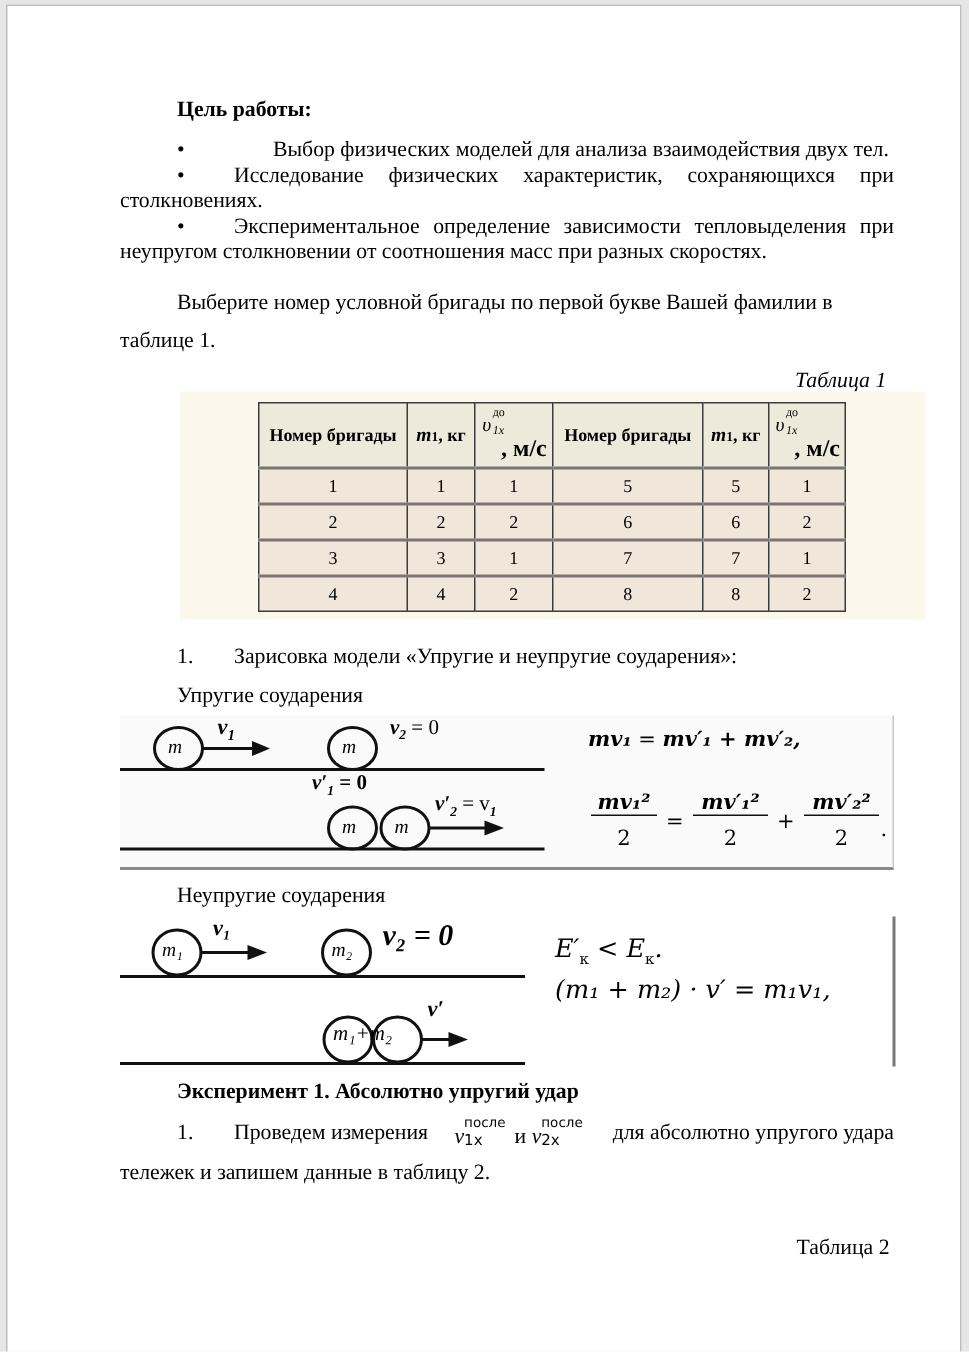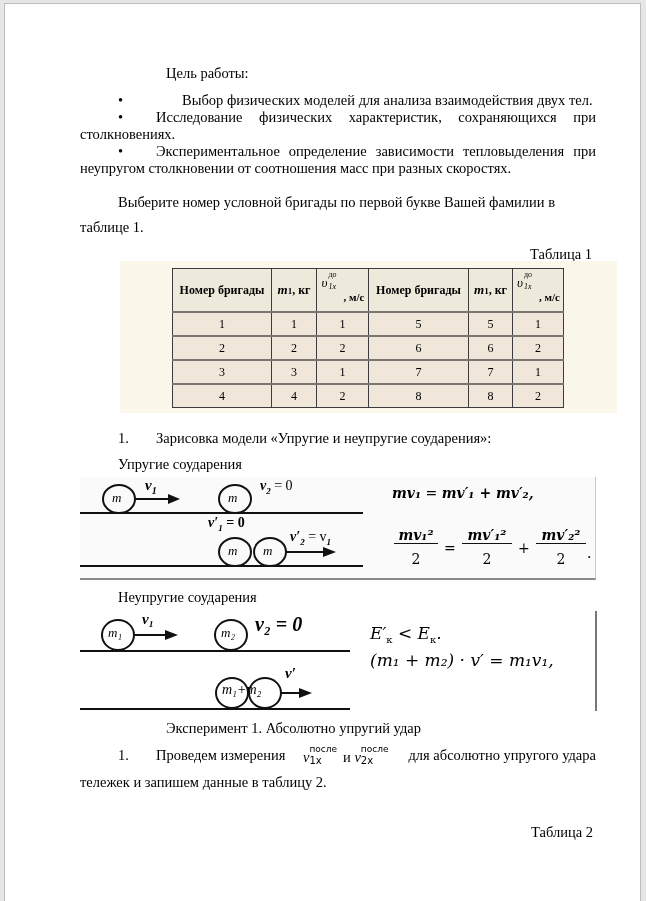--- a/index.html
+++ b/index.html
@@ -6,21 +6,21 @@
   body {
     width:646px; height:901px; background:#e6e6e6; position:relative; overflow:hidden;
     font-family:"Liberation Serif", "DejaVu Serif", serif; color:#000;
   }
   .page {
     position:absolute; left:4px; top:3px; width:635px; height:910px;
     background:#fff; border:1px solid #bdbdbd;
   }
   .abs { position:absolute; }
   .txt { font-size:14.5px; line-height:18px; white-space:nowrap; }
-  .bold { font-weight:normal;margin-left:48px; }
+  .bold { font-weight:bold; }
   .justify { text-align:justify; text-align-last:justify; white-space:nowrap; }
   
   .tbl-bg {
     position:absolute; left:120px; top:261px; width:497px; height:152px;
     background:#fbf7ea;
   }
   table.t1 {
     position:absolute; left:172px; top:268px; border-collapse:collapse;
     font-family:"Liberation Serif", serif; font-size:12px;
   }
@@ -31,21 +31,21 @@
     background:#eeeadb; height:41px; font-weight:bold; font-size:12px;
   }
   table.t1 td { background:#f0e6d9; height:22px; }
   table.t1 tr.row td { border-top:2px solid #7a7570; }
   .c1 { width:98px; } .c2 { width:44px; } .c3 { width:51px; }
   .c4 { width:99px; } .c5 { width:43px; } .c6 { width:50px; }
   .vlabel { position:relative; display:inline-block; width:48px; height:38px; text-align:left; font-weight:normal; }
   .vlabel .v { position:absolute; left:3px; top:6px; font-style:italic; font-size:13px; font-weight:normal; }
   .vlabel .sup { position:absolute; left:10px; top:1px; font-size:8px; }
   .vlabel .sub { position:absolute; left:10px; top:13px; font-size:8px; font-style:italic; }
-  .vlabel .unit { position:absolute; right:2px; top:22px; font-weight:bold; font-size:11px; }
+  .vlabel .unit { position:absolute; right:2px; top:22px; font-weight:bold; font-size:16px; }
   
   .fig { position:absolute; background:#fafafa; }
   .fig svg { position:absolute; left:0; top:0; }
   .fig-text { font-family:"Liberation Serif", serif; font-style:italic; }
   .math { font-family:"DejaVu Serif", serif; font-style:italic; font-size:14px; }
   .mathb { font-weight:bold; }
   .inline-v { font-style:italic; }
   .supsub { display:inline-block; position:relative; width:30px; height:16px; vertical-align:baseline; }
   .supsub .sp { position:absolute; left:0; top:-6px; font-size:9px; font-style:normal; font-family:"DejaVu Sans", sans-serif; }
   .supsub .sb { position:absolute; left:0; top:6px; font-size:10px; font-style:normal; font-family:"DejaVu Sans", sans-serif; }
@@ -70,21 +70,21 @@
   <div>
     <span class="abs txt" style="left:118px;top:142px;">•</span>
     <span class="abs txt justify" style="left:156px;top:142px;width:440px;">Экспериментальное определение зависимости тепловыделения при</span>
     <span class="abs txt" style="left:80px;top:159px;">неупругом столкновении от соотношения масс при разных скоростях.</span>
   </div>
 </div>
 
 <div class="abs txt" style="left:118px;top:193px;">Выберите номер условной бригады по первой букве Вашей фамилии в</div>
 <div class="abs txt" style="left:80px;top:218px;">таблице 1.</div>
 
-<div class="abs txt" style="left:530px;top:245px;">Таблица 1</div>
+<div class="abs txt" style="left:530px;top:245px;font-style:italic;">Таблица 1</div>
 <div class="tbl-bg"></div>
 <table class="t1">
   <tbody>
       <tr>
     <th class="c1">Номер бригады</th>
     <th class="c2">
       <span style="font-style:italic;font-size:13px;">m</span><span style="font-size:9px;">1</span><span>, кг</span>
     </th>
     <th class="c3">
       <span class="vlabel">

